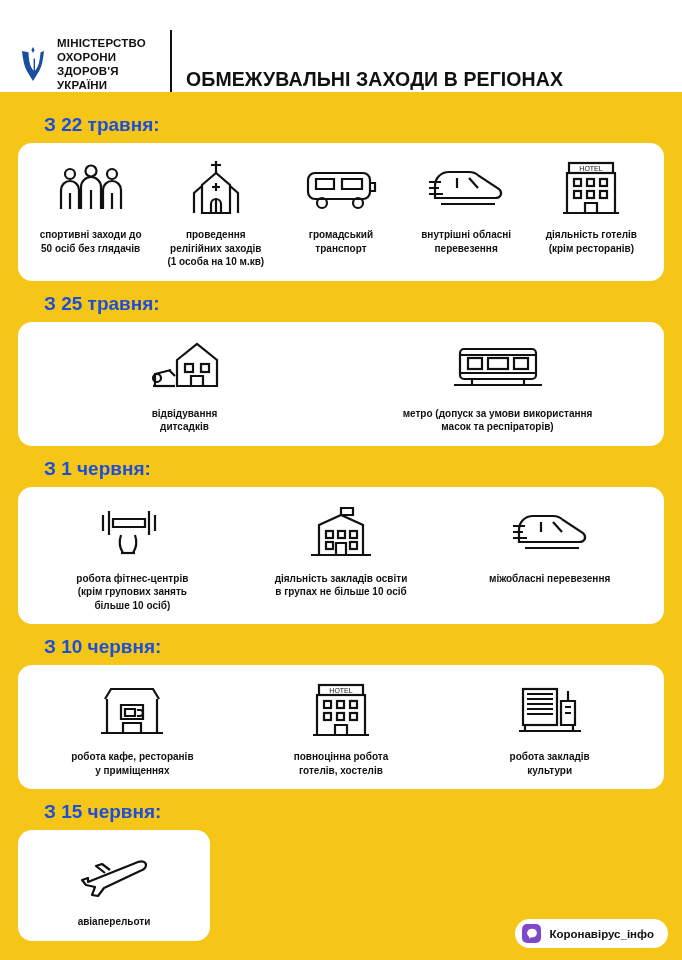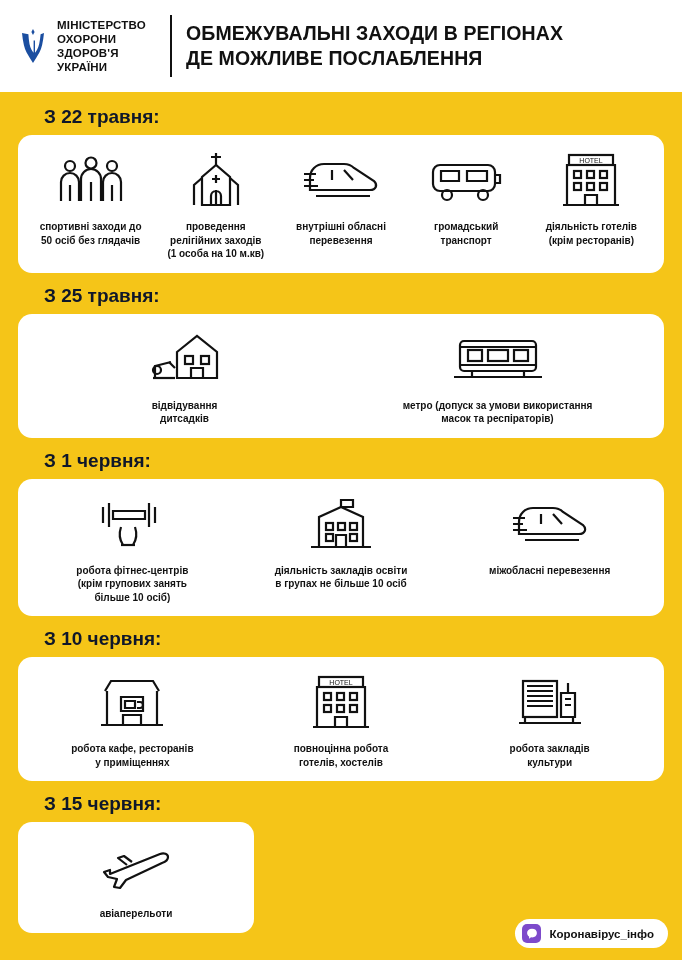--- a/index.html
+++ b/index.html
@@ -14,21 +14,21 @@
     width: 682px; height: 960px;
     background: #f5c518;
   }
 
   
   .header {
     position: relative;
     height: 92px;
     background: #ffffff;
     display: flex;
-    align-items: center;
+    align-items: flex-end;
     padding: 0 16px 0 18px;
   }
   .logo-block {
     display: flex;
     align-items: center;
     gap: 9px;
     width: 150px;
     flex: 0 0 150px;
   }
   .trident {
@@ -62,32 +62,32 @@
   }
 
   
   .content {
     padding: 14px 18px 0 18px;
   }
   .section { margin-bottom: 12px; }
   .section-title {
     font-size: 19px;
     font-weight: bold;
-    color: #0f172a;
-    margin: 0 0 7px 26px;
+    color: #1d4ed8;
+    margin: 8px 0 7px 26px;
   }
   .card {
     background: #ffffff;
     border-radius: 14px;
     padding: 14px 10px 12px 10px;
     display: flex;
     justify-content: space-around;
     align-items: flex-start;
   }
-  .card.narrow { width: 236px; }
+  .card.narrow { width: 192px; }
   .item {
     display: flex;
     flex-direction: column;
     align-items: center;
     text-align: center;
     padding: 0 4px;
   }
   .icon-wrap {
     height: 62px;
     display: flex;
@@ -152,21 +152,20 @@
       <div class="ministry-text">
         <div>МІНІСТЕРСТВО</div>
         <div>ОХОРОНИ</div>
         <div>ЗДОРОВ'Я</div>
         <div>УКРАЇНИ</div>
       </div>
     </div>
     <div class="header-divider"></div>
     <div class="header-title">
       <div>ОБМЕЖУВАЛЬНІ ЗАХОДИ В РЕГІОНАХ</div>
-      <div>ДЕ МОЖЛИВЕ ПОСЛАБЛЕННЯ</div>
     </div>
   </div>
 
   <div class="content">
 
     <div class="section s1">
       <div class="section-title">З 22 травня:</div>
       <div class="card">
 
         <div class="item">
@@ -194,41 +193,41 @@
               <path d="M10 54V34l8-7M54 54V34l-8-7"></path>
               <path d="M32 54V40a5 5 0 0 1 0 0 5 5 0 0 0-5 5v9h10v-9a5 5 0 0 0-5-5z"></path>
               <path d="M32 24v8M28 28h8"></path>
             </svg>
           </div>
           <div class="item-label">проведення<br>релігійних заходів<br>(1 особа на 10 м.кв)</div>
         </div>
 
         <div class="item">
           <div class="icon-wrap">
-            <svg width="78" height="44" viewBox="0 0 78 44" fill="none" stroke="#111" stroke-width="2.2">
-              <path d="M22 32h46c6 0 8-5 4-9L52 10c-3-3-6-4-10-4H22c-8 0-14 6-14 14v12h14z"></path>
-              <path d="M30 12v10M42 12l9 10"></path>
-              <path d="M2 16h12M2 22h10M2 28h14"></path>
-              <path d="M14 38h54"></path>
-            </svg>
-          </div>
-          <div class="item-label">внутрішні обласні<br>перевезення</div>
-        </div>
-
-        <div class="item">
-          <div class="icon-wrap">
             <svg width="74" height="46" viewBox="0 0 74 46" fill="none" stroke="#111" stroke-width="2.2">
               <rect x="4" y="8" width="62" height="26" rx="7"></rect>
               <path d="M12 14h18v10H12zM38 14h20v10H38z"></path>
               <circle cx="18" cy="38" r="5"></circle>
                 <circle cx="54" cy="38" r="5"></circle>
               <path d="M66 18h5v8h-5"></path>
             </svg>
           </div>
           <div class="item-label">громадський<br>транспорт</div>
+        </div>
+
+        <div class="item">
+          <div class="icon-wrap">
+            <svg width="78" height="44" viewBox="0 0 78 44" fill="none" stroke="#111" stroke-width="2.2">
+              <path d="M22 32h46c6 0 8-5 4-9L52 10c-3-3-6-4-10-4H22c-8 0-14 6-14 14v12h14z"></path>
+              <path d="M30 12v10M42 12l9 10"></path>
+              <path d="M2 16h12M2 22h10M2 28h14"></path>
+              <path d="M14 38h54"></path>
+            </svg>
+          </div>
+          <div class="item-label">внутрішні обласні<br>перевезення</div>
         </div>
 
         <div class="item">
           <div class="icon-wrap">
             <svg width="60" height="58" viewBox="0 0 60 58" fill="none" stroke="#111" stroke-width="2.2">
               <rect x="8" y="4" width="44" height="10"></rect>
               <text x="30" y="12" font-size="7" font-family="Liberation Sans, sans-serif" fill="#111" stroke="none" text-anchor="middle">HOTEL</text>
               <path d="M6 54V14h48v40"></path>
               <rect x="13" y="20" width="7" height="7"></rect>
                 <rect x="26" y="20" width="7" height="7"></rect>

